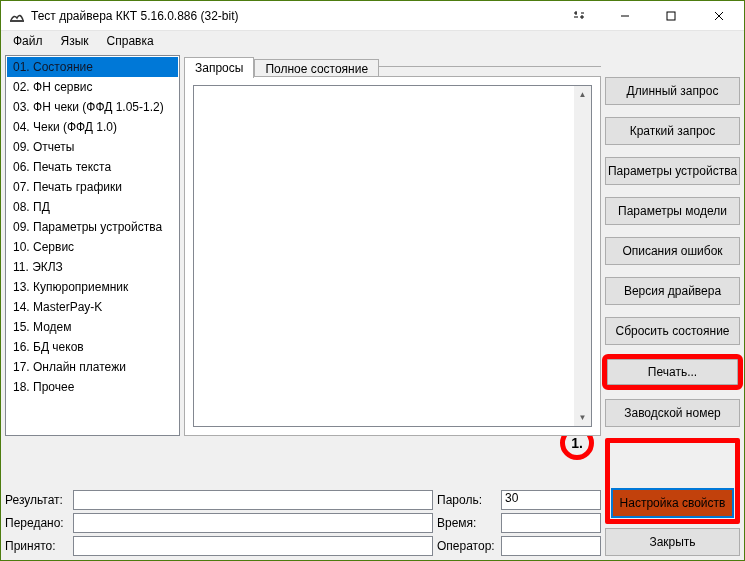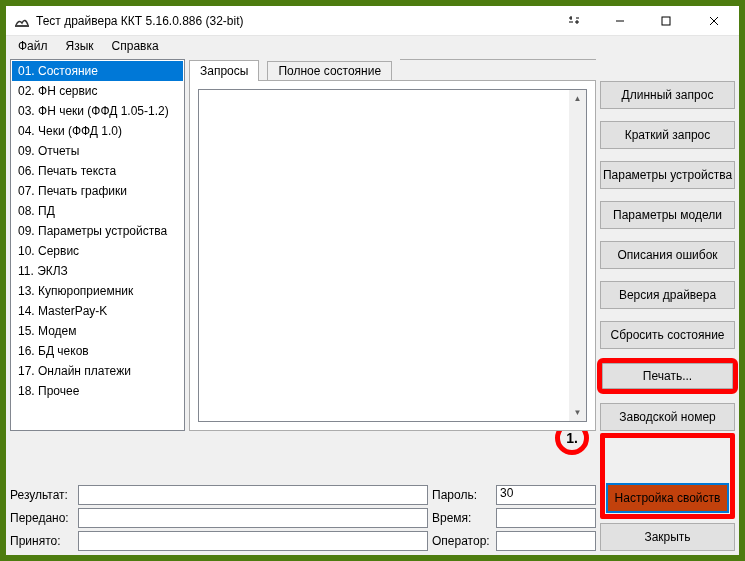--- a/index.html
+++ b/index.html
@@ -7,21 +7,21 @@
     margin: 0; padding: 0;
     font-family: "Segoe UI", Tahoma, sans-serif;
     font-size: 12px;
     background: #fff;
     color: #000;
     width: 745px; height: 561px;
     overflow: hidden;
   }
   .window {
     width: 745px; height: 561px;
-    border: 6px solid #4d7c0f;
+    border: 1px solid #4d7c0f;
     display: flex;
     flex-direction: column;
     background: #f0f0f0;
   }
   .titlebar {
     height: 30px;
     background: #fff;
     display: flex;
     align-items: center;
     padding-left: 8px;
@@ -73,32 +73,31 @@
     padding: 1px;
   }
   .sidebar .item {
     padding: 3px 6px;
     cursor: default;
     white-space: nowrap;
     overflow: hidden;
   }
   .sidebar .item.selected {
     background: #0078d7;
-    color: #ffffff;
+    color: #0f172a;
   }
   .midcol {
     flex: 1;
     display: flex;
     flex-direction: column;
   }
   .tabs {
     display: flex;
-    align-items: flex-start;
+    align-items: center;
     height: 22px;
-    gap: 8px;
   }
   .tab {
     border: 1px solid #acacac;
     border-bottom: none;
     padding: 3px 10px 3px 10px;
     background: #fff;
     margin-right: 0;
     position: relative;
     cursor: default;
     top: 1px;

